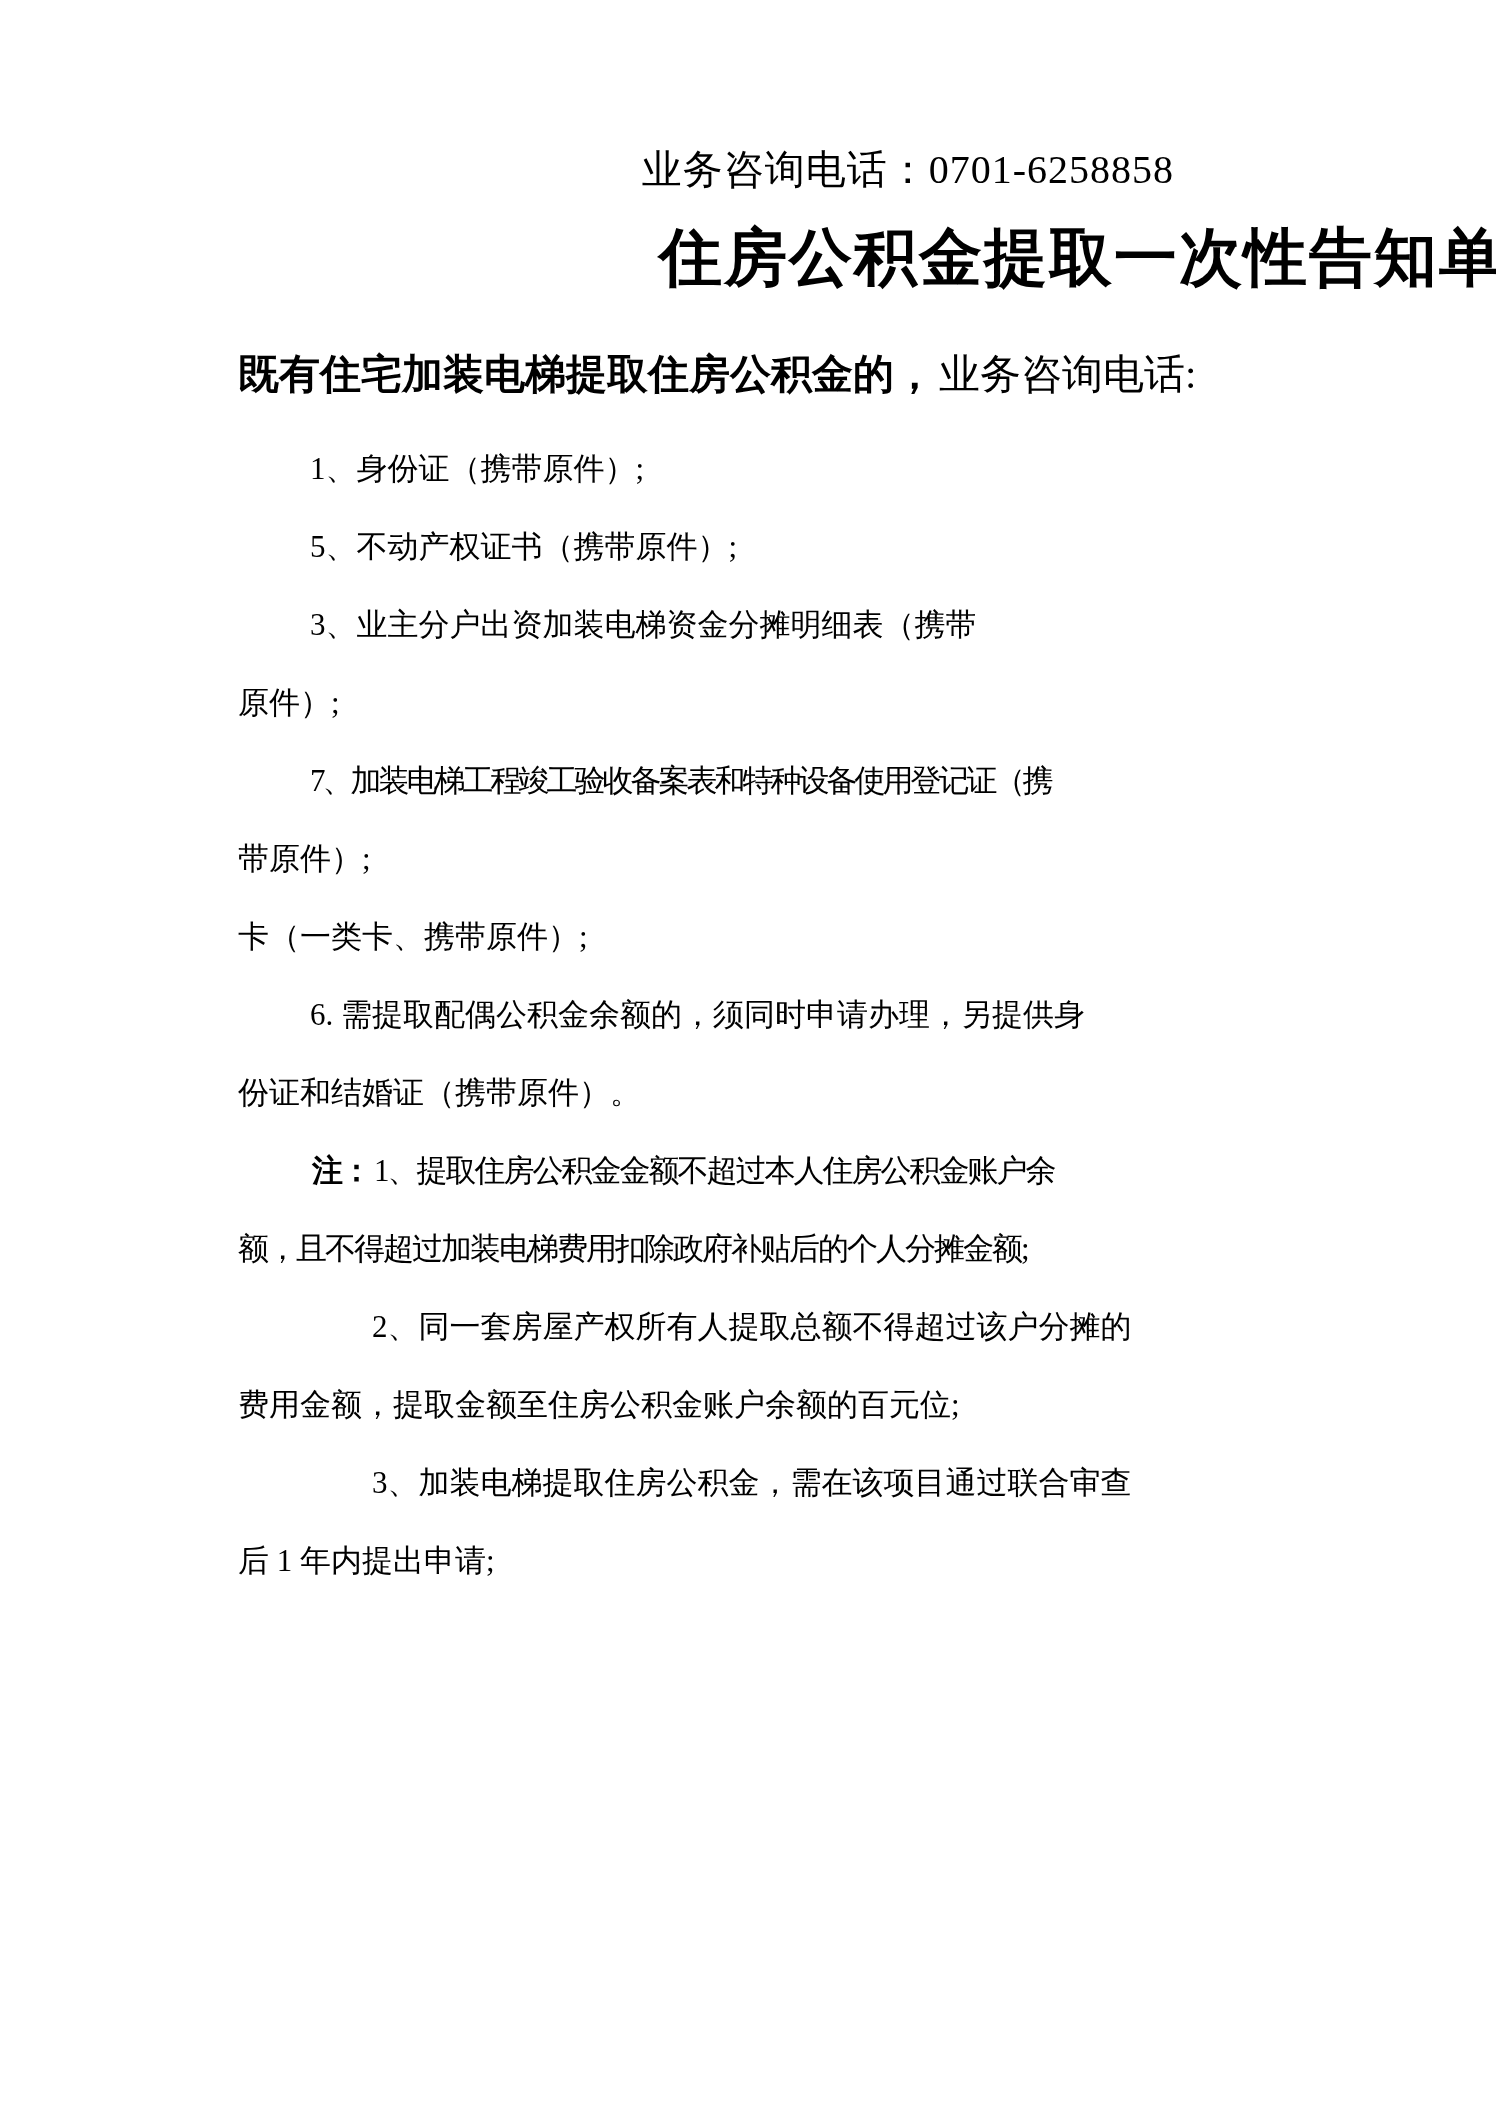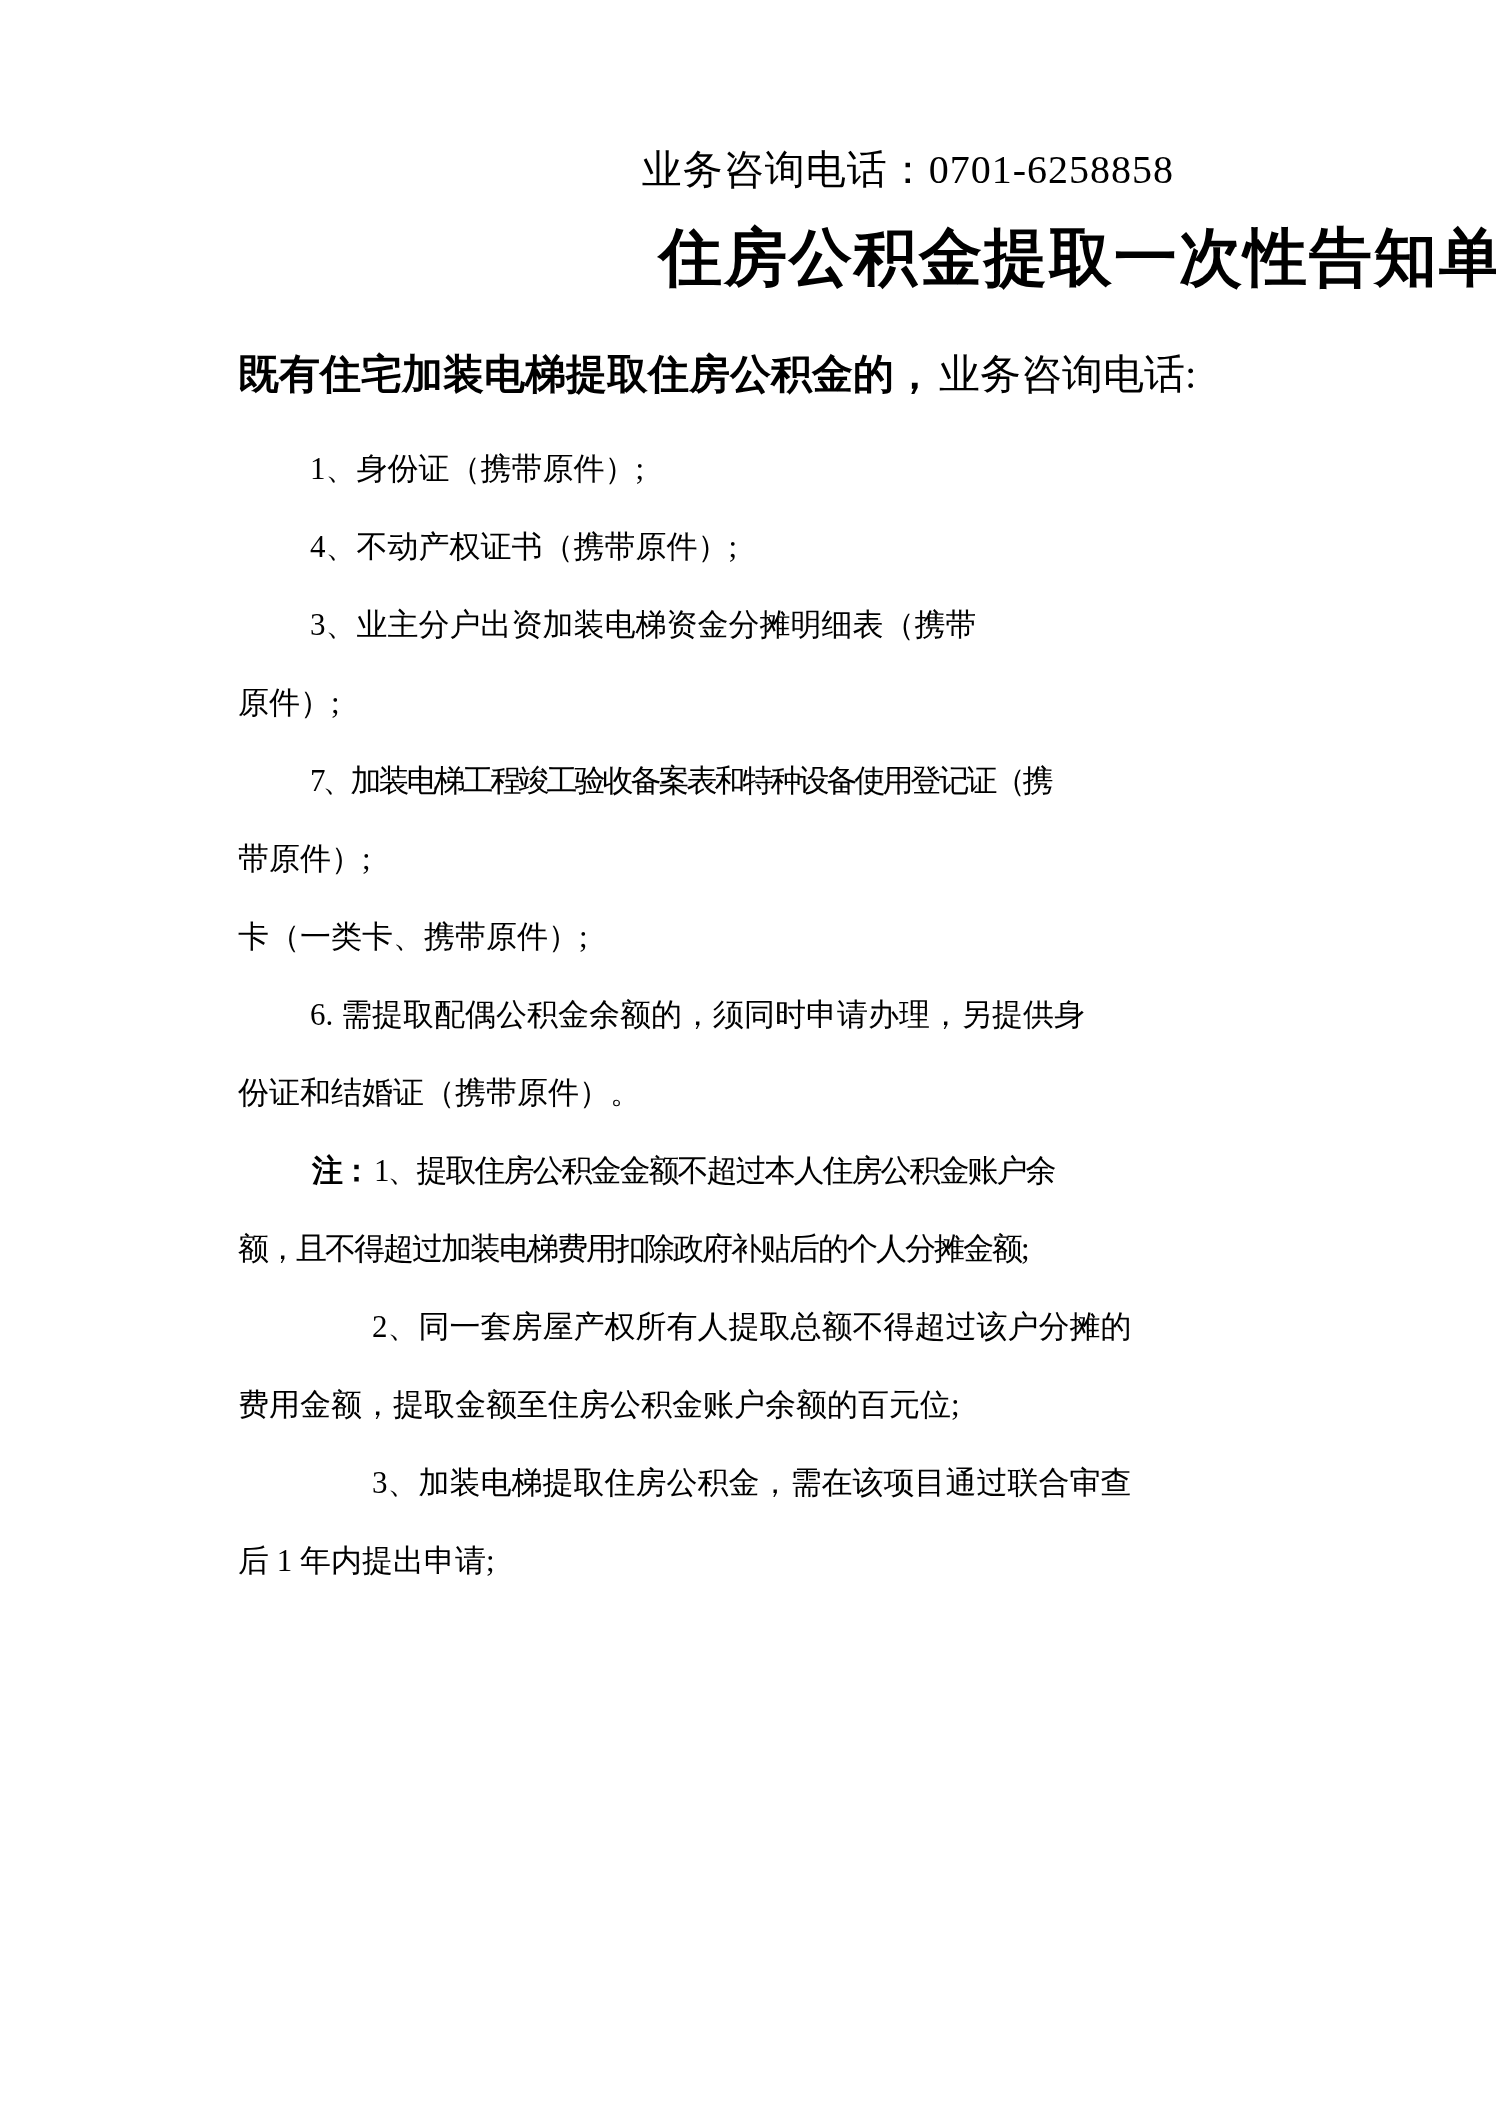--- a/index.html
+++ b/index.html
@@ -67,21 +67,21 @@
   <div class="doc-title">住房公积金提取一次性告知单</div>
 
   <div class="content">
 
     <div class="intro">
       <span class="hei">既有住宅加装电梯提取住房公积金的，</span><span>业务咨询电话:</span>
     </div>
 
     <div class="materials">
       <div class="line ind1">1、身份证（携带原件）;</div>
-      <div class="line ind1">4、不动产权证书（携带原件）;</div>
+      <div class="line ind1">5、不动产权证书（携带原件）;</div>
       <div class="line ind1">3、业主分户出资加装电梯资金分摊明细表（携带</div>
       <div class="line">原件）;</div>
       <div class="line ind1 tight">7、加装电梯工程竣工验收备案表和特种设备使用登记证（携</div>
       <div class="line">带原件）;</div>
       <div class="line">卡（一类卡、携带原件）;</div>
       <div class="line ind1">6.  需提取配偶公积金余额的，须同时申请办理，另提供身</div>
       <div class="line">份证和结婚证（携带原件）。</div>
     </div>
 
     <div class="notes">

